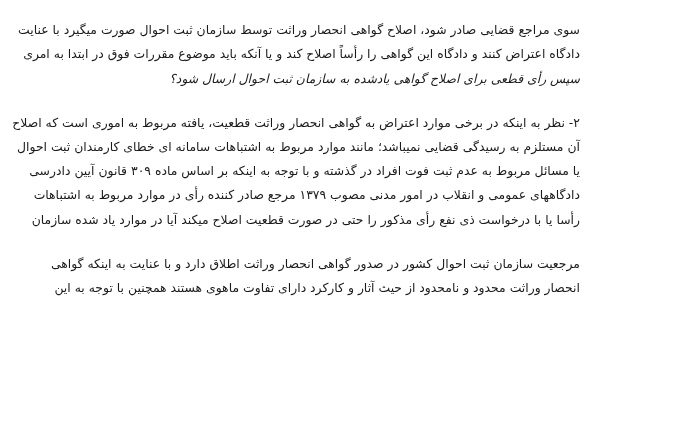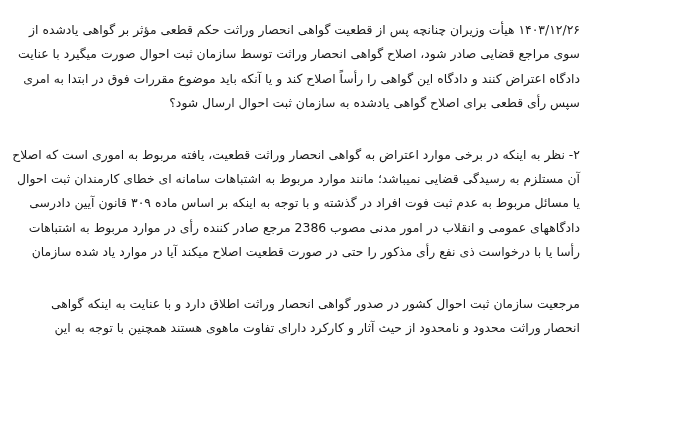--- a/index.html
+++ b/index.html
@@ -10,40 +10,39 @@
       top: -6px;
       width: 460px;
       direction: rtl;
       text-align: justify;
       font-family: "DejaVu Sans", sans-serif;
       font-size: 12.4px;
       line-height: 24.2px;
       color: #1a1a1a;
     }
     .para { margin: 0; }
-    .para + .para { margin-top: 28px; }
+    .para + .para { margin-top: 20px; }
     .para .line { display: block; white-space: nowrap; text-align-last: justify; text-align: justify; }
-    .para .line.last { text-align-last: right; }
+    .para .line.last { text-align-last: right; font-style: italic; }
   </style>
 </head>
 <body>
 
 <div class="page">
   <p class="para">
     <span class="line" style="visibility:hidden">...</span>
-    <span class="line">۱۴۰۳/۱۲/۲۶ هیأت وزیران چنانچه پس از قطعیت گواهی انحصار وراثت حکم قطعی مؤثر بر گواهی یادشده از</span>
     <span class="line">سوی مراجع قضایی صادر شود، اصلاح گواهی انحصار وراثت توسط سازمان ثبت احوال صورت میگیرد با عنایت</span>
     <span class="line">دادگاه اعتراض کنند و دادگاه این گواهی را رأساً اصلاح کند و یا آنکه باید موضوع مقررات فوق در ابتدا به امری</span>
     <span class="line last">سپس رأی قطعی برای اصلاح گواهی یادشده به سازمان ثبت احوال ارسال شود؟</span>
   </p>
   <p class="para">
     <span class="line">۲- نظر به اینکه در برخی موارد اعتراض به گواهی انحصار وراثت قطعیت، یافته مربوط به اموری است که اصلاح</span>
     <span class="line">آن مستلزم به رسیدگی قضایی نمیباشد؛ مانند موارد مربوط به اشتباهات سامانه ای خطای کارمندان ثبت احوال</span>
     <span class="line">یا مسائل مربوط به عدم ثبت فوت افراد در گذشته و با توجه به اینکه بر اساس ماده ۳۰۹ قانون آیین دادرسی</span>
-    <span class="line">دادگاههای عمومی و انقلاب در امور مدنی مصوب 2386 مرجع صادر کننده رأی در موارد مربوط به اشتباهات</span>
+    <span class="line">دادگاههای عمومی و انقلاب در امور مدنی مصوب ۱۳۷۹ مرجع صادر کننده رأی در موارد مربوط به اشتباهات</span>
     <span class="line">رأسا یا با درخواست ذی نفع رأی مذکور را حتی در صورت قطعیت اصلاح میکند آیا در موارد یاد شده سازمان</span>
   </p>
   <p class="para">
     <span class="line">مرجعیت سازمان ثبت احوال کشور در صدور گواهی انحصار وراثت اطلاق دارد و با عنایت به اینکه گواهی</span>
     <span class="line">انحصار وراثت محدود و نامحدود از حیث آثار و کارکرد دارای تفاوت ماهوی هستند همچنین با توجه به این</span>
 
   </p>
 
 </div>
 

